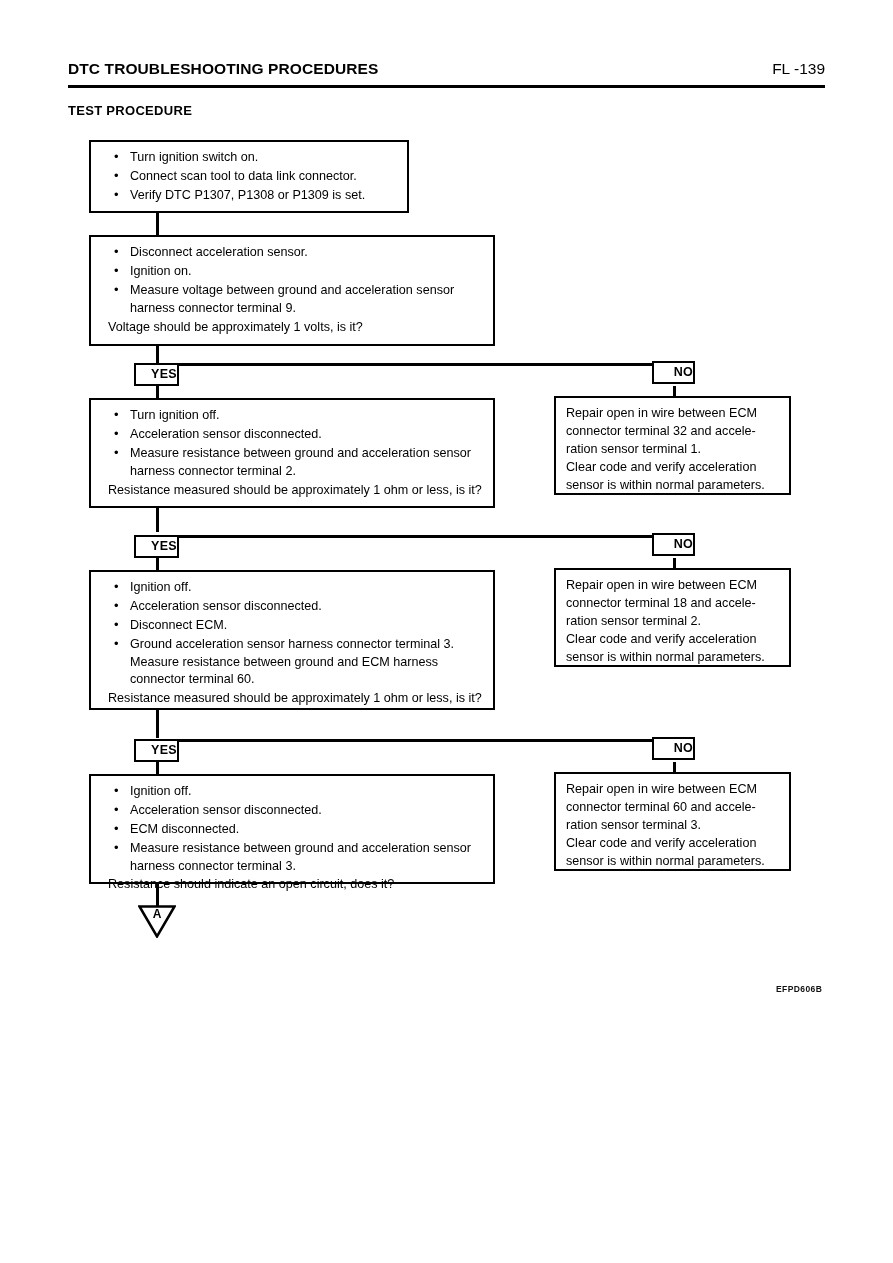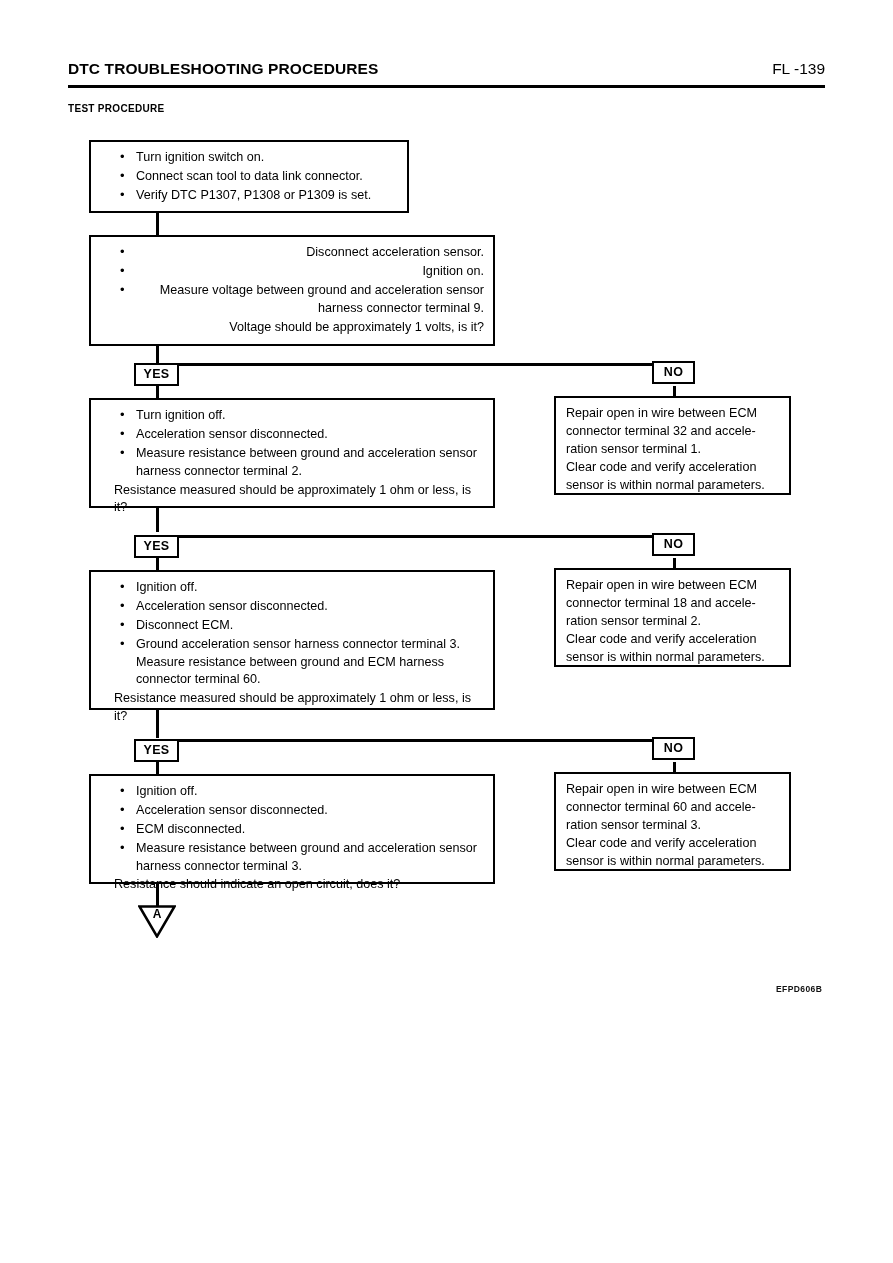--- a/index.html
+++ b/index.html
@@ -50,36 +50,36 @@
     top: 85px;
     width: 757px;
     height: 3px;
     background: #000000;
   }
 
   .section-label {
     position: absolute;
     left: 68px;
     top: 103px;
-    font-size: 10px;
+    font-size: 13px;
     font-weight: bold;
     letter-spacing: 0.3px;
   }
 
   
   .fbox {
     position: absolute;
     border: 2px solid #000000;
     background: #ffffff;
     box-sizing: border-box;
     font-size: 12.6px;
     line-height: 1.42;
   }
   .fbox .inner {
-    padding: 7px 9px 7px 23px;
+    padding: 7px 9px 7px 17px;
   }
   ul.blist {
     list-style: none;
     margin: 0;
     padding: 0;
   }
   ul.blist li {
     position: relative;
     padding-left: 22px;
     margin: 0 0 1px 0;
@@ -96,21 +96,21 @@
   }
 
   
   .tag {
     position: absolute;
     border: 2px solid #000000;
     background: #ffffff;
     box-sizing: border-box;
     font-size: 12.5px;
     font-weight: bold;
-    text-align: center;
+    text-align: right;
     line-height: 19px;
     height: 23px;
     letter-spacing: 0.3px;
     z-index: 3;
   }
 
   
   .vline {
     position: absolute;
     width: 3px;
@@ -197,21 +197,21 @@
   <div class="fbox" id="b1" style="left:89px; top:140px; width:320px; height:73px;">
     <div class="inner">
       <ul class="blist">
         <li><span>Turn ignition switch on.</span></li>
         <li><span>Connect scan tool to data link connector.</span></li>
         <li><span>Verify DTC P1307, P1308 or P1309 is set.</span></li>
       </ul>
     </div>
   </div>
 
-  <div class="fbox" id="b2" style="left:89px; top:235px; width:406px; height:111px;text-align:right;">
+  <div class="fbox" id="b2" style="left:89px; top:235px; width:406px; height:111px;">
     <div class="inner">
       <ul class="blist">
         <li><span>Disconnect acceleration sensor.</span></li>
         <li><span>Ignition on.</span></li>
         <li><span>Measure voltage between ground and acceleration sensor harness connector terminal 9.</span></li>
       </ul>
       <div class="tail">Voltage should be approximately 1 volts, is it?</div>
     </div>
   </div>
 

